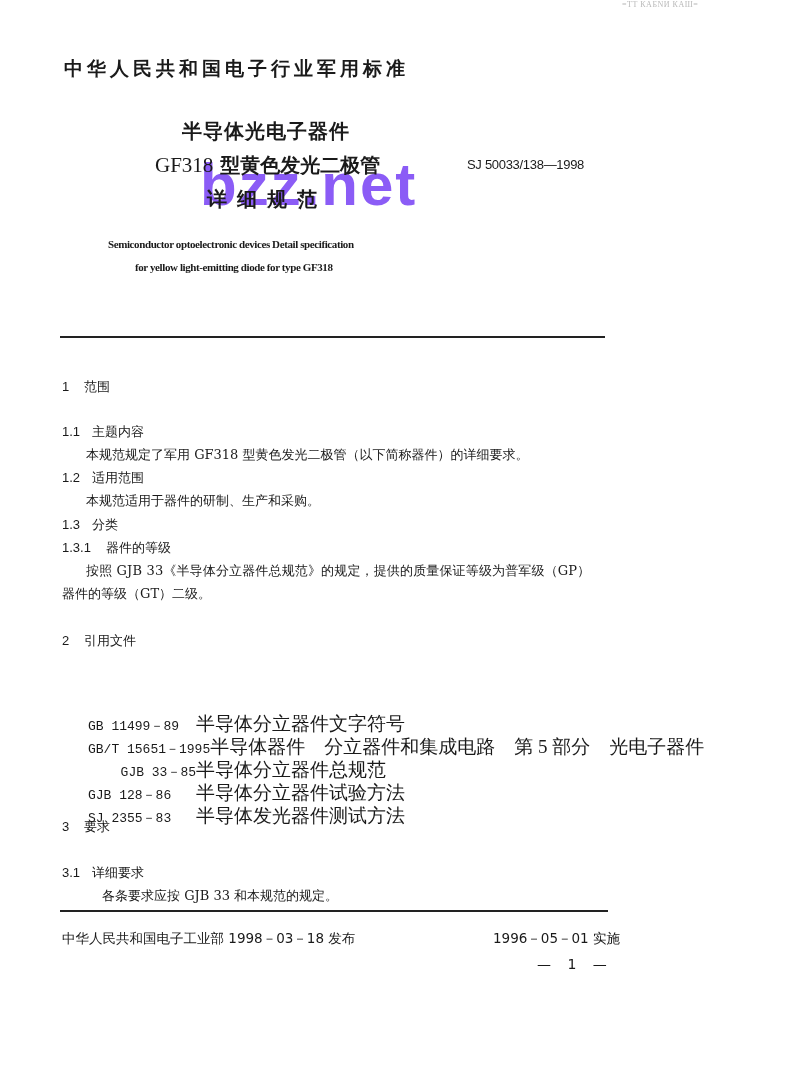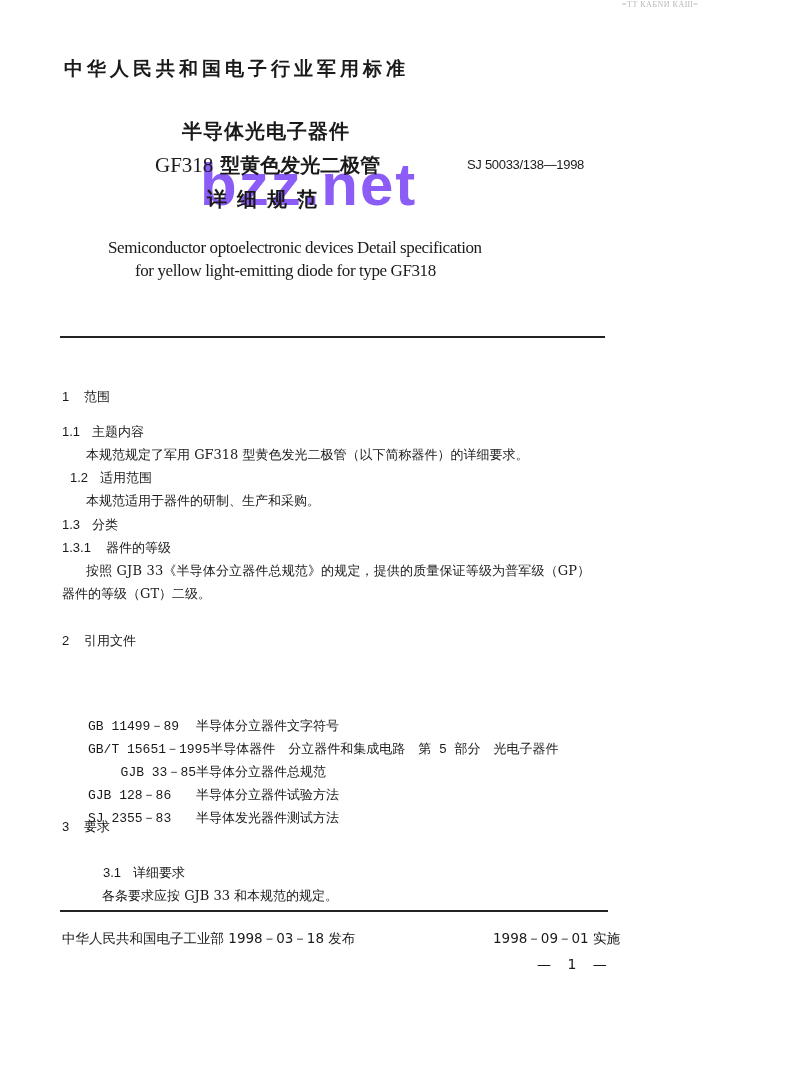--- a/index.html
+++ b/index.html
@@ -11,31 +11,31 @@
     .top-mark { left: 622px; top: 0px; font-size: 8px; color: #b8b8b8; letter-spacing: 0.5px; font-family: "Liberation Serif", serif; }
     .std-header { left: 64px; top: 56px; font-size: 19px; font-weight: bold; letter-spacing: 4px; text-align: right; }
     .title-line { font-size: 20px; font-weight: bold; text-align: center; }
     .t1 { left: 182px; top: 118px; letter-spacing: 1px; }
     .t2 { left: 155px; top: 152px; }
     .t2 .latin { font-family: "Liberation Serif", serif; font-weight: normal; font-size: 21px; margin-top: 12px; }
     .t3 { left: 207px; top: 186px; letter-spacing: 10px; }
     .std-code { left: 467px; top: 157px; font-size: 13px; font-family: "Liberation Sans", sans-serif; letter-spacing: -0.3px; }
     .watermark { left: 200px; top: 150px; font-size: 60px; font-weight: bold; color: #8b5cf6; font-family: "Liberation Sans", sans-serif; letter-spacing: 2px; z-index: 0; }
     .fg { z-index: 1; }
-    .en-title { font-family: "Liberation Serif", serif; font-weight: normal; font-size: 17px; letter-spacing: -0.4px; }
+    .en-title { font-family: "Liberation Serif", serif; font-weight: bold; font-size: 11px; letter-spacing: -0.4px; }
     .en1 { left: 108px; top: 238px; }
     .en2 { left: 135px; top: 261px; }
     .rule { position: absolute; height: 1.5px; background: #222; }
     .rule-top { left: 60px; top: 336px; width: 545px; }
     .rule-bottom { left: 60px; top: 910px; width: 548px; }
     .sec { font-size: 13px; }
     .sec .num { font-family: "Liberation Sans", sans-serif; display: inline-block; }
     .body-text { font-size: 13px; font-family: "DejaVu Serif", serif; }
     .ref-code { font-family: Liberation Mono, monospace; font-size: 13px; display: inline-block; width: 108px; margin-top: 39px; }
-    .ref-title { font-size: 13px; font-family: Liberation Mono, monospace; }
+    .ref-title { font-size: 19px; font-family: Liberation Serif, serif; }
     .footer-left { left: 62px; top: 930px; font-size: 13.5px; }
     .footer-right { left: 493px; top: 930px; font-size: 13.5px; }
     .page-num { left: 537px; top: 956px; font-size: 14px; letter-spacing: 6px; }
   </style>
 </head>
 <body>
 
 <div class="abs top-mark">=ТТ КАБNИ КАШ=</div>
 
 <div class="abs watermark">bzz.net</div>
@@ -48,30 +48,30 @@
 </div>
 <div class="abs title-line t3 fg">详细规范</div>
 
 <div class="abs std-code fg">SJ 50033/138—1998</div>
 
 <div class="abs en-title en1 fg">Semiconductor optoelectronic devices Detail specification</div>
 <div class="abs en-title en2 fg">for yellow light-emitting diode for type GF318</div>
 
 <div class="rule rule-top"></div>
 
-<div class="abs sec" style="left:62px; top:378px;margin-top:10px;">
+<div class="abs sec" style="left:62px; top:378px;">
   <span class="num" style="width:22px;">1</span><span>范围</span>
 </div>
 
 <div class="abs sec" style="left:62px; top:423px;">
   <span class="num" style="width:30px;">1.1</span><span>主题内容</span>
 </div>
 <div class="abs body-text" style="left:86px; top:446px;">本规范规定了军用 GF318 型黄色发光二极管（以下简称器件）的详细要求。</div>
 
-<div class="abs sec" style="left:62px; top:469px;margin-left:8px;">
+<div class="abs sec" style="left:62px; top:469px;">
   <span class="num" style="width:30px;">1.2</span><span>适用范围</span>
 </div>
 <div class="abs body-text" style="left:86px; top:492px;">本规范适用于器件的研制、生产和采购。</div>
 
 <div class="abs sec" style="left:62px; top:516px;">
   <span class="num" style="width:30px;">1.3</span><span>分类</span>
 </div>
 
 <div class="abs sec" style="left:62px; top:539px;">
   <span class="num" style="width:44px;">1.3.1</span><span>器件的等级</span>
@@ -96,22 +96,22 @@
   <span class="ref-code">GJB 128－86</span><span class="ref-title">半导体分立器件试验方法</span>
 </div>
 <div class="abs" style="left:88px; top:770px;">
   <span class="ref-code">SJ 2355－83</span><span class="ref-title">半导体发光器件测试方法</span>
 </div>
 
 <div class="abs sec" style="left:62px; top:818px;">
   <span class="num" style="width:22px;">3</span><span>要求</span>
 </div>
 
-<div class="abs sec" style="left:62px; top:864px;margin-left:41px;">
+<div class="abs sec" style="left:62px; top:864px;">
   <span class="num" style="width:30px;">3.1</span><span>详细要求</span>
 </div>
 <div class="abs body-text" style="left:102px; top:887px;">各条要求应按 GJB 33 和本规范的规定。</div>
 
 <div class="rule rule-bottom"></div>
 
 <div class="abs footer-left">中华人民共和国电子工业部 1998－03－18 发布</div>
-<div class="abs footer-right">1998－09－01 实施</div>
+<div class="abs footer-right">1996－05－01 实施</div>
 <div class="abs page-num">— 1 —</div>
 
 </body></html>

